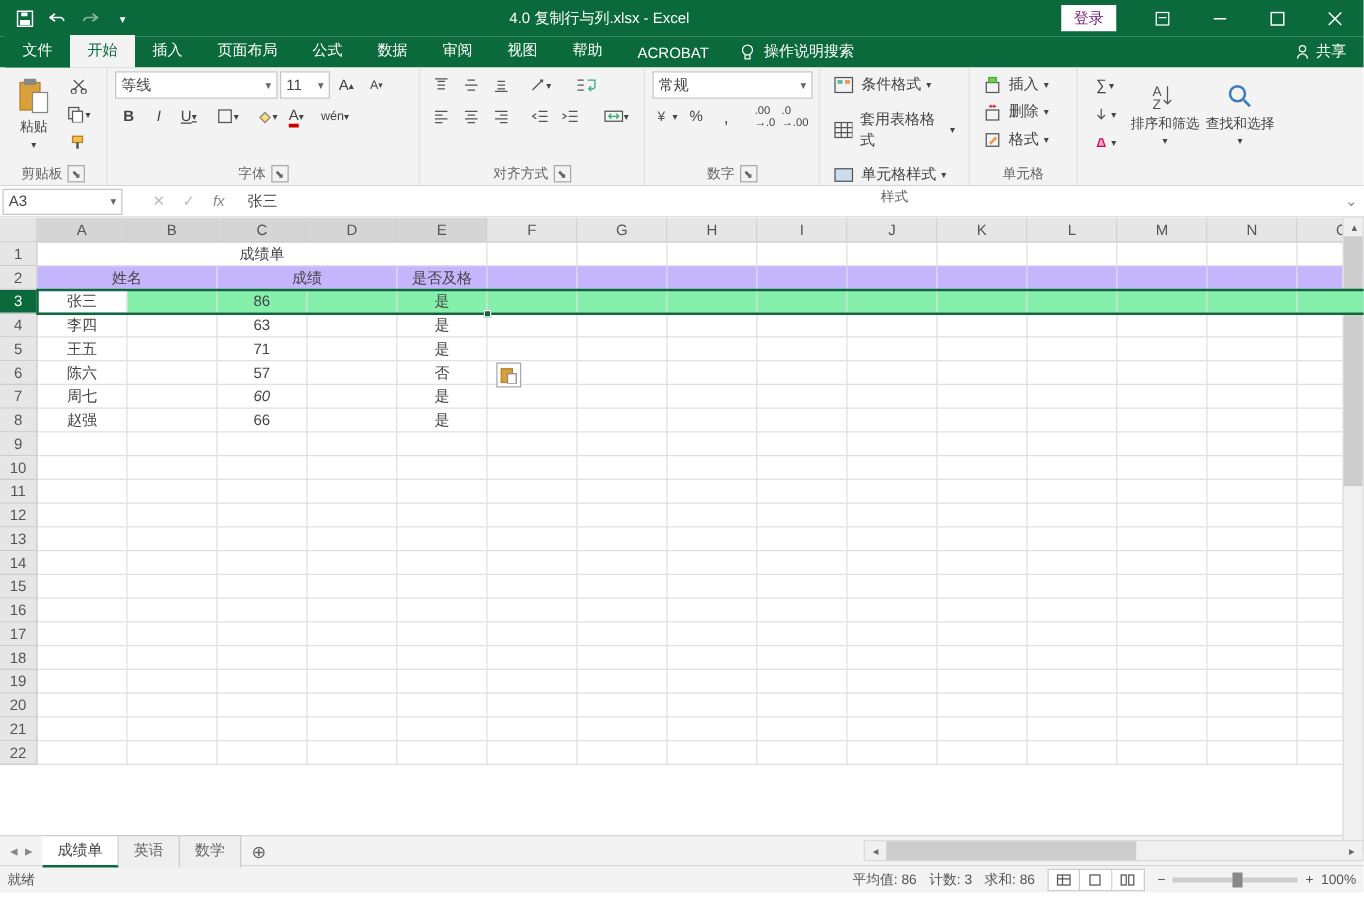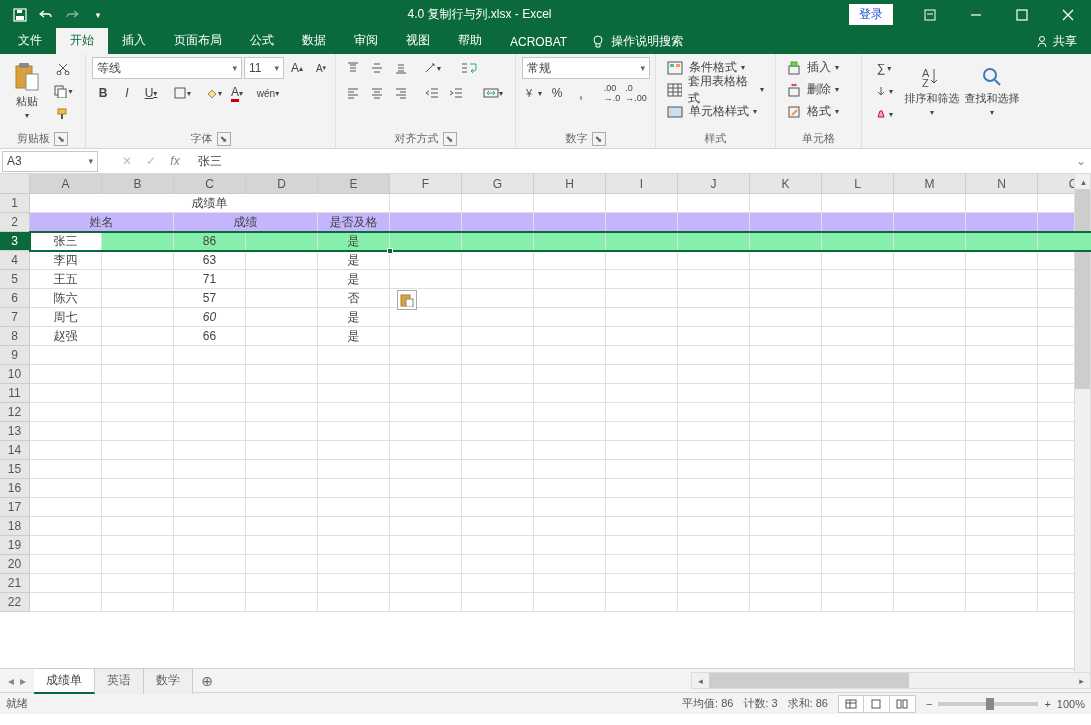--- a/index.html
+++ b/index.html
@@ -2,21 +2,21 @@
 <html><head>
 <meta charset="utf-8">
 <style>
 *{box-sizing:border-box;margin:0;padding:0;font-family:"Microsoft YaHei","Segoe UI",sans-serif;-webkit-user-select:none;user-select:none}
 body{width:1091px;height:725px;overflow:hidden;background:#fff;font-size:12px;color:#444}
 .titlebar{height:29px;background:#0b6a3c;display:flex;align-items:center;color:#fff}
 .qat{display:flex;align-items:center;gap:2px;padding-left:8px}
 .qat .btn{width:24px;height:22px;display:flex;align-items:center;justify-content:center;border-radius:2px}
 .title-center{flex:1;text-align:center;font-size:12px}
 .title-right{display:flex;align-items:center;gap:0}
-.login-btn{background:#fff;color:#1d4ed8;padding:2px 10px;margin-right:14px;font-size:12px}
+.login-btn{background:#fff;color:#701a75;padding:2px 10px;margin-right:14px;font-size:12px}
 .winbtn{width:46px;height:29px;display:flex;align-items:center;justify-content:center}
 .ribbon-tabs{height:25px;background:#0b6a3c;display:flex;align-items:flex-end;padding-left:4px;color:#fff;font-size:12px}
 .rtab{padding:4px 14px 5px;cursor:pointer}
 .rtab.file{background:#0b6a3c}
 .rtab.active{background:#f3f3f3;color:#0b6a3c}
 .tell{display:flex;align-items:center;gap:6px;padding:4px 10px}
 .share{margin-left:auto;padding:4px 14px;display:flex;align-items:center;gap:4px}
 .ribbon{height:95px;background:#f3f3f3;border-bottom:1px solid #d6d6d6;display:flex}
 .group{border-right:1px solid #e0e0e0;padding:3px 6px 2px;display:flex;flex-direction:column;justify-content:space-between}
 .group-body{flex:1;display:flex;gap:4px;align-items:flex-start}
@@ -190,21 +190,21 @@
     </div>
     <div class="group-label">
         <span>剪贴板</span>
         <span class="glauncher">⬊</span>
       </div>
   </div>
 
   <div class="group" style="width:250px">
     <div class="group-body col" style="gap:3px">
       <div class="row">
-        <div class="combo" style="width:150px">
+        <div class="combo" style="width:130px">
             <span>等线</span>
             <span class="dd">▾</span>
           </div>
         <div class="combo" style="width:40px">
             <span>11</span>
             <span class="dd">▾</span>
           </div>
         <div class="smbtn" style="font-size:12px">A<sup style="font-size:8px">▴</sup></div>
         <div class="smbtn" style="font-size:10px">A<sup style="font-size:7px">▾</sup></div>
       </div>
@@ -336,21 +336,21 @@
         <div class="smbtn" style="font-size:9px">.0<br>→.00</div>
       </div>
     </div>
     <div class="group-label">
         <span>数字</span>
         <span class="glauncher">⬊</span>
       </div>
   </div>
 
   <div class="group" style="width:120px">
-    <div class="group-body col" style="gap:1px">
+    <div class="group-body col" style="gap:15px">
       <div class="row smbtn" style="width:auto;padding:0 4px;height:21px">
           <svg width="16" height="14">
             <rect x="1" y="1" width="14" height="12" fill="none" stroke="#555"></rect>
             <rect x="3" y="3" width="4" height="3" fill="#5b9"></rect>
             <rect x="9" y="3" width="4" height="3" fill="#e95"></rect>
           </svg>
           <span style="margin-left:4px">条件格式</span>
           <span style="font-size:8px;margin-left:2px">▾</span>
         </div>
       <div class="row smbtn" style="width:auto;padding:0 4px;height:21px">

